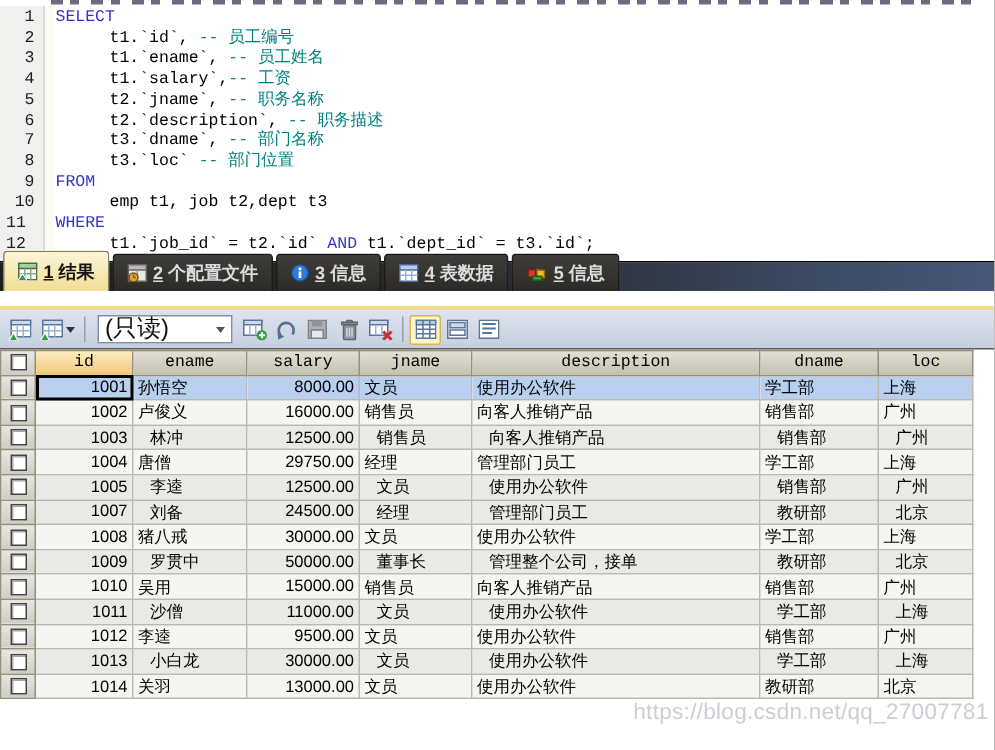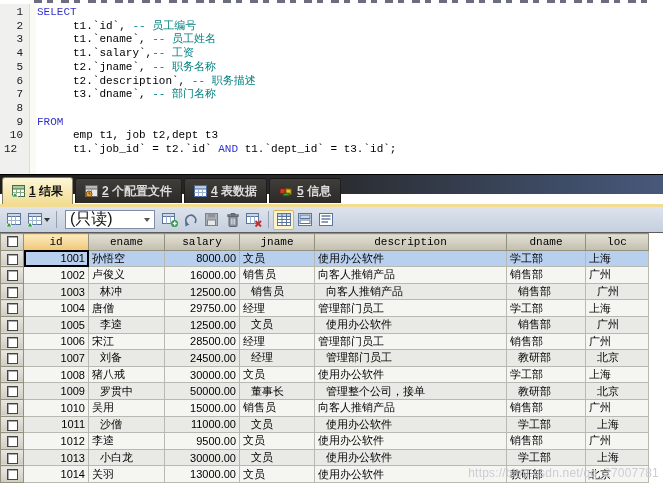--- a/index.html
+++ b/index.html
@@ -30,21 +30,21 @@
   .lcontent { padding-left:8px; color:#000; }
   .lcontent.ind { padding-left:44px; }
   .tok-kw { color:var(--c-kw,#3333cc); }
   .tok-comment { color:var(--c-comment,#008080); }
   .tok-plain { color:#000; }
   
   .tabstrip {
     position:absolute; top:174px; left:0; width:663px; height:20px;
     background:linear-gradient(90deg,#201e1c,#2a2b2f 50%,#3c4a62 82%,#48587a);
     border-top:1px solid #000;
-    display:flex; align-items:center; padding:12px 0 0 2px;
+    display:flex; align-items:flex-end; padding:12px 0 0 2px;
   }
   .tab {
     height:25px; display:flex; align-items:center; gap:4px; padding:0 9px;
     font-size:12px; font-weight:bold; color:#dcdcdc;
     background:linear-gradient(#403e3b,#2c2a27);
     border:1px solid rgba(0,0,0,.45); border-bottom:none;
     border-radius:3px 3px 0 0; margin-right:2px; cursor:default;
   }
   .tab.active {
     background:linear-gradient(var(--c-activetab,#fdf6d8),#f1dd94);
@@ -86,44 +86,45 @@
   tr.alt1 td:not(.cbxcell) { background:#f5f5f2; }
   tr.alt2 td:not(.cbxcell) { background:#e9e9e5;padding-left:11px; }
   td.focus { outline:2px solid #000; outline-offset:-2px;margin-top:31px; }
   .cbx {
     display:inline-block; width:11px; height:11px; background:#fff;
     border:1px solid #444; box-shadow:inset 1px 1px 0 #aaa; vertical-align:middle;
   }
   
   .watermark {
     position:absolute; top:466px; right:4px; z-index:6;
-    font-size:12px; color:#c7cad0; opacity:.92; letter-spacing:.2px;
+    font-size:15px; color:#c7cad0; opacity:.92; letter-spacing:.2px;
   }
 </style>
 </head>
 <body>
 
 <div class="screen">
 
   <div class="clip-top">
       <div class="dashes"></div>
     </div>
 
   <div class="editor">
     <div id="editor-lines">
         <div class="eline"><span class="lno" style="text-align: right; padding-right: 6px;">1</span><span class="lcontent"><span class="tok-kw">SELECT</span></span></div>
         <div class="eline"><span class="lno" style="text-align: right; padding-right: 6px;">2</span><span class="lcontent ind"><span class="tok-plain">t1.`id`, </span><span class="tok-comment">-- 员工编号</span></span></div>
         <div class="eline"><span class="lno" style="text-align: right; padding-right: 6px;">3</span><span class="lcontent ind"><span class="tok-plain">t1.`ename`, </span><span class="tok-comment">-- 员工姓名</span></span></div>
         <div class="eline"><span class="lno" style="text-align: right; padding-right: 6px;">4</span><span class="lcontent ind"><span class="tok-plain">t1.`salary`,</span><span class="tok-comment">-- 工资</span></span></div>
         <div class="eline"><span class="lno" style="text-align: right; padding-right: 6px;">5</span><span class="lcontent ind"><span class="tok-plain">t2.`jname`, </span><span class="tok-comment">-- 职务名称</span></span></div>
         <div class="eline"><span class="lno" style="text-align: right; padding-right: 6px;">6</span><span class="lcontent ind"><span class="tok-plain">t2.`description`, </span><span class="tok-comment">-- 职务描述</span></span></div>
         <div class="eline"><span class="lno" style="text-align: right; padding-right: 6px;">7</span><span class="lcontent ind"><span class="tok-plain">t3.`dname`, </span><span class="tok-comment">-- 部门名称</span></span></div>
-        <div class="eline"><span class="lno" style="text-align: right; padding-right: 6px;">8</span></div>
+        <div class="eline"><span class="lno" style="text-align: right; padding-right: 6px;">8</span><span class="lcontent ind"><span class="tok-plain">t3.`loc` </span><span class="tok-comment">-- 部门位置</span></span></div>
         <div class="eline"><span class="lno" style="text-align: right; padding-right: 6px;">9</span><span class="lcontent"><span class="tok-kw">FROM</span></span></div>
         <div class="eline"><span class="lno" style="text-align: right; padding-right: 6px;">10</span><span class="lcontent ind"><span class="tok-plain">emp t1, job t2,dept t3</span></span></div>
+        <div class="eline"><span class="lno" style="text-align: left; padding-right: 6px;">11</span><span class="lcontent"><span class="tok-kw">WHERE</span></span></div>
         <div class="eline"><span class="lno" style="text-align: left; padding-right: 6px;">12</span><span class="lcontent ind"><span class="tok-plain">t1.`job_id` = t2.`id` </span><span class="tok-kw">AND</span><span class="tok-plain"> t1.`dept_id` = t3.`id`;</span></span></div>
       </div>
   </div>
 
   <div class="tabstrip">
     <div class="tab active">
       <span class="ticon">
         <svg width="13" height="12" viewBox="0 0 13 12">
             <rect x="0.5" y="0.5" width="12" height="11" fill="#fff" stroke="#4a6a45"></rect>
             <rect x="0.5" y="0.5" width="12" height="3.5" fill="#9fd29c" stroke="#4a6a45"></rect>
@@ -140,20 +141,30 @@
         <svg width="13" height="12" viewBox="0 0 13 12">
             <rect x="0.5" y="0.5" width="12" height="11" fill="#e8e8e8" stroke="#666"></rect>
             <rect x="0.5" y="0.5" width="12" height="3.5" fill="#b9b9b9" stroke="#666"></rect>
             <line x1="6.5" y1="4" x2="6.5" y2="11.5" stroke="#999"></line>
             <circle cx="4" cy="9" r="3" fill="#e8a33d" stroke="#7a5410"></circle>
             <line x1="4" y1="9" x2="4" y2="7" stroke="#7a5410"></line>
             <line x1="4" y1="9" x2="5.5" y2="9" stroke="#7a5410"></line>
           </svg>
       </span>
       <span><span class="tnum">2</span> <span>个配置文件</span></span>
+    </div>
+    <div class="tab">
+      <span class="ticon">
+        <svg width="12" height="12" viewBox="0 0 12 12">
+            <circle cx="6" cy="6" r="5.5" fill="#2f7bd6" stroke="#1b4f92"></circle>
+            <rect x="5.1" y="2.4" width="1.8" height="1.8" fill="#fff"></rect>
+            <rect x="5.1" y="5" width="1.8" height="4.4" fill="#fff"></rect>
+          </svg>
+      </span>
+      <span><span class="tnum">3</span> <span>信息</span></span>
     </div>
     <div class="tab">
       <span class="ticon">
         <svg width="13" height="12" viewBox="0 0 13 12">
             <rect x="0.5" y="0.5" width="12" height="11" fill="#fff" stroke="#4a6a9c"></rect>
             <rect x="0.5" y="0.5" width="12" height="3.5" fill="#b9cde8" stroke="#4a6a9c"></rect>
             <line x1="4.5" y1="4" x2="4.5" y2="11.5" stroke="#9cb4d4"></line>
             <line x1="8.5" y1="4" x2="8.5" y2="11.5" stroke="#9cb4d4"></line>
             <line x1="0.5" y1="7.5" x2="12.5" y2="7.5" stroke="#9cb4d4"></line>
           </svg>
@@ -340,30 +351,20 @@
           <tr class="alt2">
             <td class="cbxcell"><span class="cbx"></span></td>
             <td class="num">1005</td>
             <td>李逵</td>
             <td class="num">12500.00</td>
             <td>文员</td>
             <td>使用办公软件</td>
             <td>销售部</td>
             <td>广州</td>
           </tr>
-          <tr class="alt1">
-            <td class="cbxcell"><span class="cbx"></span></td>
-            <td class="num">1006</td>
-            <td>宋江</td>
-            <td class="num">28500.00</td>
-            <td>经理</td>
-            <td>管理部门员工</td>
-            <td>销售部</td>
-            <td>广州</td>
-          </tr>
           <tr class="alt2">
             <td class="cbxcell"><span class="cbx"></span></td>
             <td class="num">1007</td>
             <td>刘备</td>
             <td class="num">24500.00</td>
             <td>经理</td>
             <td>管理部门员工</td>
             <td>教研部</td>
             <td>北京</td>
           </tr>

